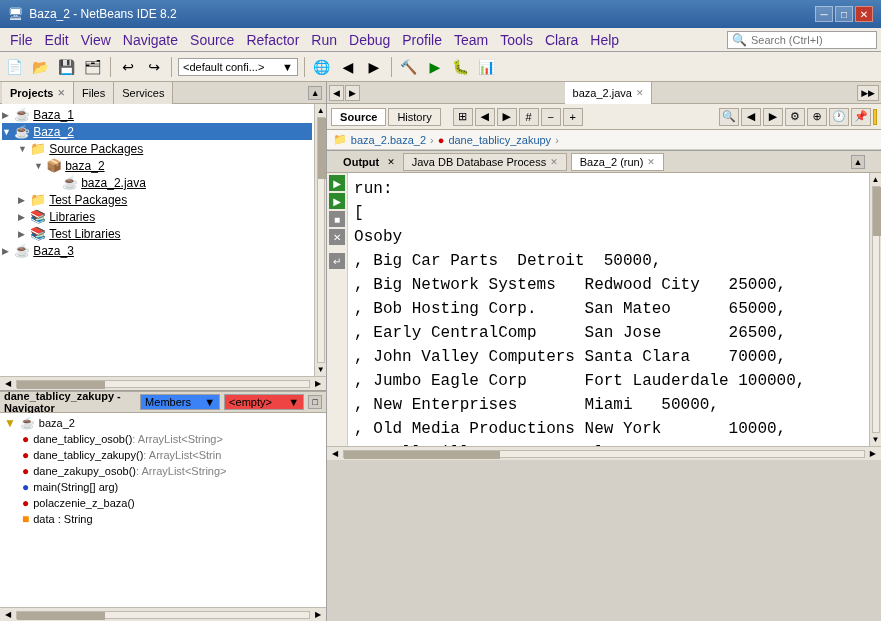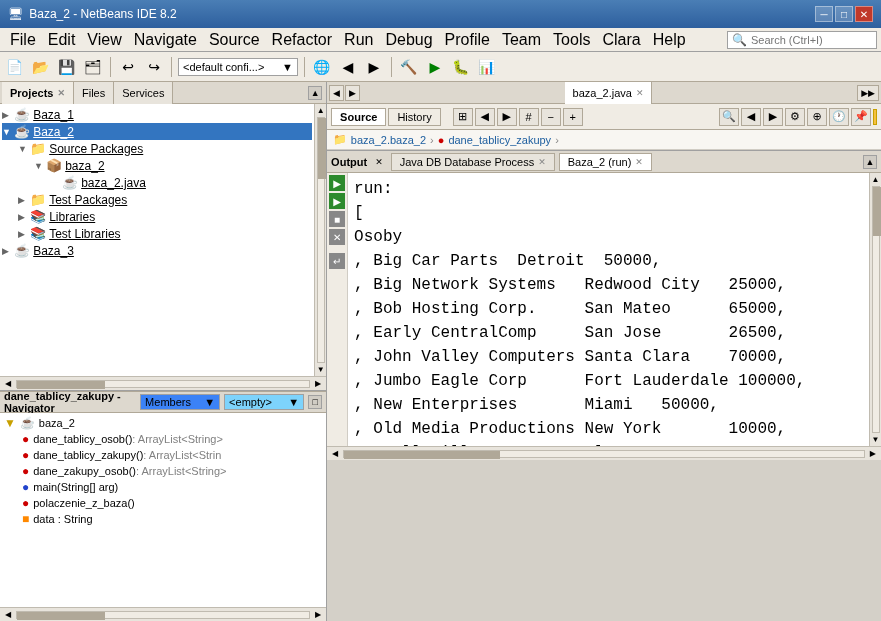--- a/index.html
+++ b/index.html
@@ -29,21 +29,21 @@
       background: #f0ece4;
       border-bottom: 1px solid #a0a0a0;
       height: 24px;
       display: flex;
       align-items: center;
       padding: 0 4px;
       justify-content: space-between;
     }
     #menubar .menu-items { display: flex; gap: 0; }
     #menubar .menu-item {
-      padding: 2px 6px; cursor: pointer; font-size: 16px; color: #000000;
+      padding: 2px 6px; cursor: pointer; font-size: 14px; color: #4c1d95;
       white-space: nowrap;
     }
     #menubar .search-box {
       display: flex; align-items: center; border: 1px solid #a0a0a0;
       background: white; padding: 1px 4px; gap: 4px; min-width: 150px;
     }
     #menubar .search-box input { border: none; outline: none; font-size: 11px; width: 120px; color: #888; }
 
     
     #toolbar {
@@ -150,21 +150,21 @@
       height: 22px;
     }
     #navigator-header .nav-title { font-size: 11px; font-weight: bold; }
     .nav-controls { display: flex; align-items: center; gap: 4px; }
     .members-dropdown {
       border: 1px solid #a0a0a0; background: #3b82f6; padding: 1px 4px;
       font-size: 11px; min-width: 80px; display: flex; justify-content: space-between;
       align-items: center; cursor: pointer;
     }
     .filter-dropdown {
-      border: 1px solid #a0a0a0; background: #7dd3fc; padding: 1px 4px;
+      border: 1px solid #a0a0a0; background: #ef4444; padding: 1px 4px;
       font-size: 11px; min-width: 80px; display: flex; justify-content: space-between;
       align-items: center; cursor: pointer;
     }
     #navigator-tree {
       flex: 1;
       overflow-y: auto;
       padding: 2px;
       background: white;
     }
     .nav-item {
@@ -267,21 +267,21 @@
       display: flex;
       flex-direction: column;
       border-top: 1px solid #a0a0a0;
     }
     #output-header {
       background: #ddd8ce;
       border-bottom: 1px solid #b0a898;
       height: 22px;
       display: flex;
       align-items: center;
-      padding: 0 4px;
+      padding: 0 16px;
       justify-content: space-between;
     }
     #output-header .out-tabs { display: flex; align-items: center; gap: 4px; }
     .out-tab {
       padding: 2px 8px; font-size: 11px; cursor: pointer;
       background: #e8e4dc; border: 1px solid #b0a898;
       display: flex; align-items: center; gap: 4px;
     }
     .out-tab.active { background: #ffffff; }
     .out-tab .tab-x { font-size: 9px; color: #888; }

